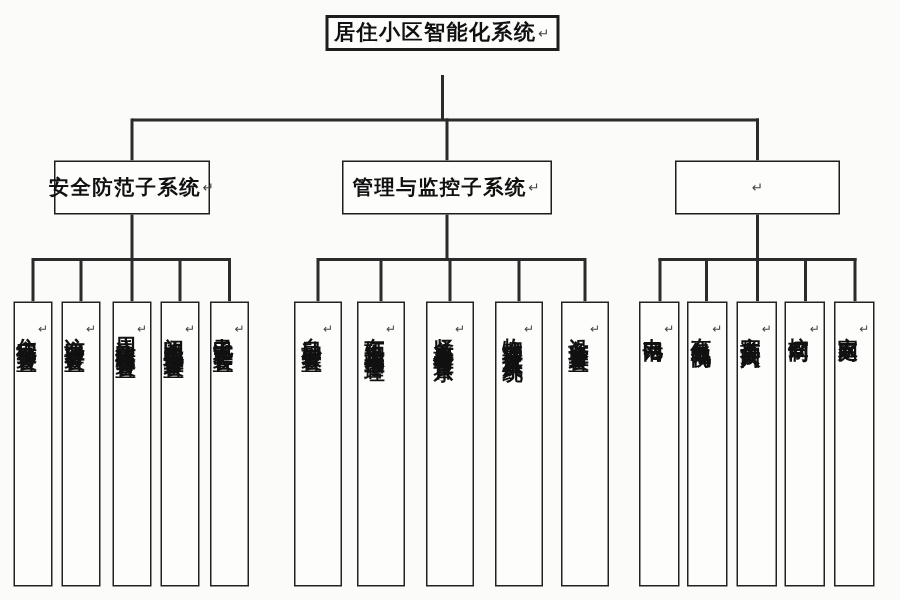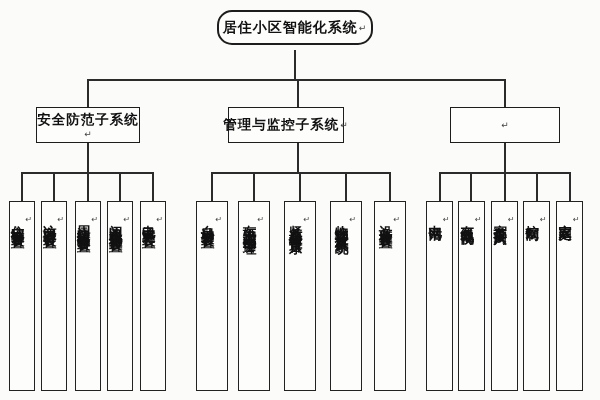--- a/index.html
+++ b/index.html
@@ -55,36 +55,36 @@
   .hmark{font-size:9px;color:#444;margin-left:1px;font-weight:normal;}
   .line{position:absolute;background:#2b2b2b;}
   .vline{width:2px;}
   .hline{height:2px;}
 </style>
 </head>
 <body>
 
 <div class="canvas">
 
-  <div class="node" style="left:217px;top:10px;width:156px;height:35px;border-radius:15px;">
+  <div class="node" style="left:217px;top:10px;width:156px;height:24px;">
     <span>居住小区智能化系统</span>
       <span class="hmark">↵</span>
   </div>
 
   <div class="line vline" style="left:294px;top:50px;height:30px;"></div>
   <div class="line hline" style="left:88px;top:79px;width:418px;"></div>
   <div class="line vline" style="left:87px;top:79px;height:28px;"></div>
   <div class="line vline" style="left:297px;top:79px;height:28px;"></div>
   <div class="line vline" style="left:504px;top:79px;height:28px;"></div>
 
-  <div class="node level2" style="left:36px;top:107px;width:104px;height:36px;flex-direction:column;">
+  <div class="node level2" style="left:36px;top:107px;width:104px;height:36px;">
     <span>安全防范子系统</span>
       <span class="hmark">↵</span>
   </div>
-  <div class="node level2" style="left:228px;top:107px;width:116px;height:36px;">
+  <div class="node level2" style="left:228px;top:107px;width:140px;height:36px;">
     <span>管理与监控子系统</span>
       <span class="hmark">↵</span>
   </div>
   <div class="node level2" style="left:450px;top:107px;width:110px;height:36px;">
       <span class="hmark">↵</span>
   </div>
 
   <div class="line vline" style="left:87px;top:143px;height:30px;"></div>
   <div class="line hline" style="left:22px;top:172px;width:132px;"></div>
   <div class="line vline" style="left:21px;top:172px;height:29px;"></div>

